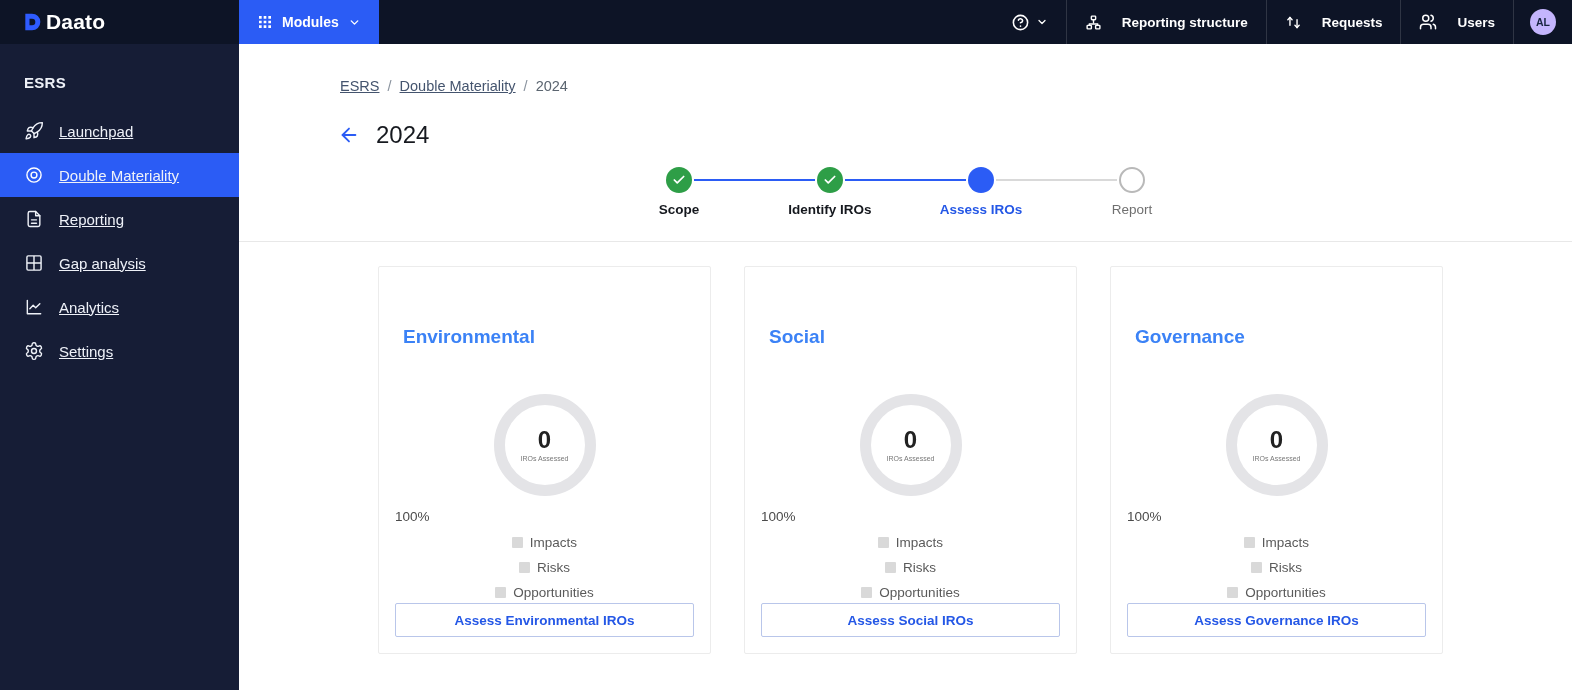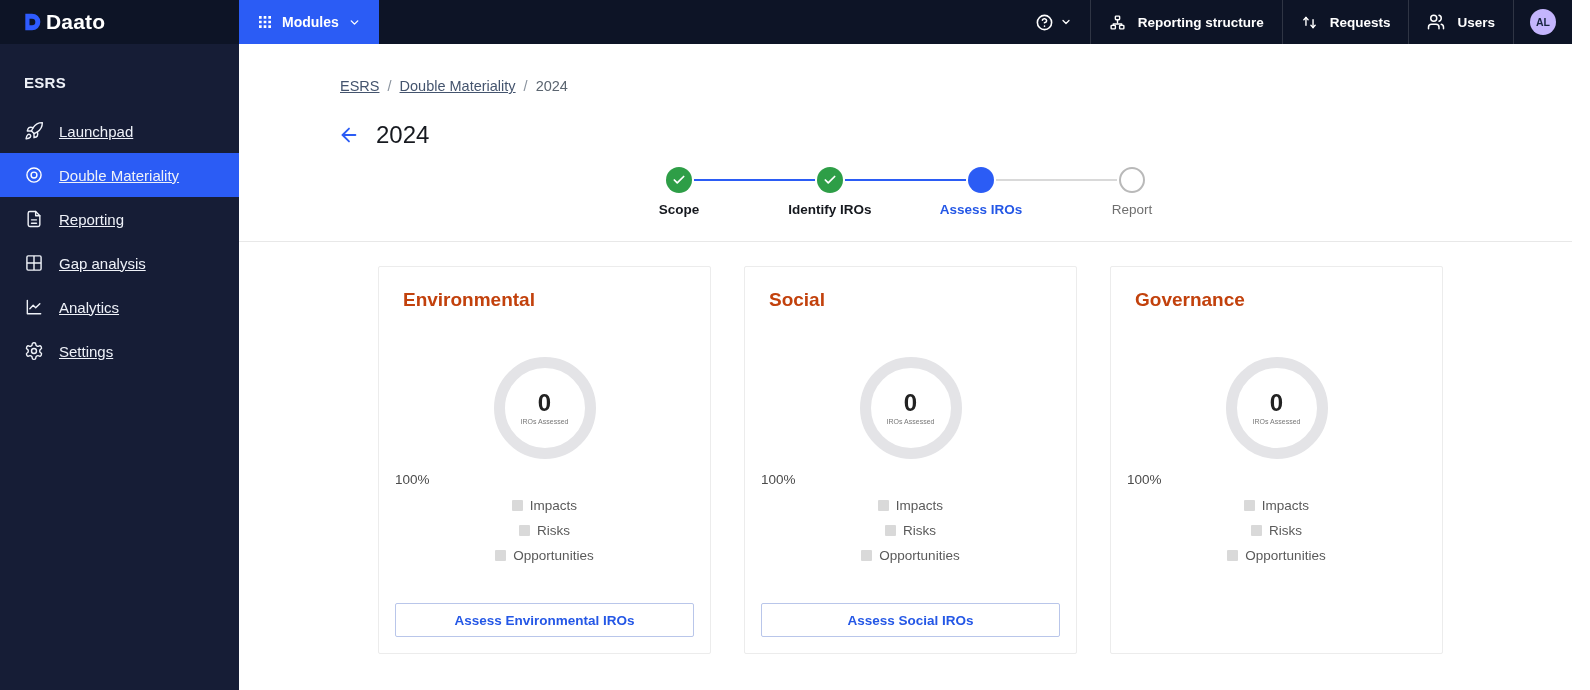--- a/index.html
+++ b/index.html
@@ -7,21 +7,21 @@
   body { font-family: "Liberation Sans", "DejaVu Sans", sans-serif; background: #fff; color: #222; }
 
   .shell { display: flex; flex-direction: column; width: 1572px; height: 690px; }
 
   
   .topbar { display: flex; align-items: stretch; height: 44px; background: #0d1426; color: #fff; flex: none; }
   .logo-area { width: 239px; flex: none; display: flex; align-items: center; gap: 4px; padding-left: 22px; cursor: pointer; }
   .logo-text { font-size: 21px; font-weight: 800; letter-spacing: .2px; color: #fff; }
   .modules-btn { display: flex; align-items: center; gap: 9px; padding: 0 18px; background: #2b5cf5; border: none; color: #fff; font-family: inherit; font-size: 14px; font-weight: 600; cursor: pointer; }
   .topbar-right { margin-left: auto; display: flex; align-items: stretch; }
-  .tb-item { display: flex; align-items: center; gap: 12px; padding: 0 18px; font-size: 13.5px; font-weight: 700; cursor: pointer; border-left: 1px solid rgba(255,255,255,.14); white-space: nowrap; }
+  .tb-item { display: flex; align-items: center; gap: 20px; padding: 0 18px; font-size: 13.5px; font-weight: 700; cursor: pointer; border-left: 1px solid rgba(255,255,255,.14); white-space: nowrap; }
   .tb-item.help { border-left: none; gap: 6px; }
   .avatar-wrap { display: flex; align-items: center; padding: 0 16px; border-left: 1px solid rgba(255,255,255,.14); }
   .avatar { width: 26px; height: 26px; border-radius: 50%; background: #c4b5fd; color: #17243f; font-size: 10.5px; font-weight: 700; display: flex; align-items: center; justify-content: center; cursor: pointer; }
 
   
   .body-row { display: flex; flex: 1; min-height: 0; }
 
   
   .sidebar { width: 239px; flex: none; background: #161d36; color: #eef1f8; }
   .sidebar-section-title { padding: 30px 24px 18px; font-size: 15px; font-weight: 700; letter-spacing: .3px; }
@@ -54,21 +54,21 @@
   .step.upcoming .step-label { color: #6f6f6f; font-weight: 400; }
   .connector { width: 121px; height: 2px; margin: 12px -33px 0; flex: none; }
   .connector.done { background: #2b5cf5; }
   .connector.todo { background: #d9d9d9; }
 
   .section-divider { height: 1px; background: #e8e8e8; margin-top: 24px; }
 
   
   .cards-row { display: flex; gap: 33px; padding: 24px 0 0 139px; }
   .card { width: 333px; height: 388px; background: #fff; border: 1px solid #ececec; border-radius: 2px; display: flex; flex-direction: column; padding: 22px 16px 16px; }
-  .card-title { font-size: 19px; font-weight: 700; color: #c2410c; padding: 0 8px; }
+  .card-title { font-size: 19px; font-weight: 700; color: #3b82f6; padding: 0 8px; margin-top: 37px; }
   .donut { width: 102px; height: 102px; margin: 46px auto 0; border: 11px solid #e4e4e7; border-radius: 50%; display: flex; flex-direction: column; align-items: center; justify-content: center; }
   .donut-count { font-size: 24px; font-weight: 600; color: #222; line-height: 1; }
   .donut-caption { font-size: 7px; color: #777; margin-top: 3px; white-space: nowrap; }
   .percent { text-align: left; font-size: 13.5px; color: #4b4b4b; margin-top: 13px; }
   .legend { margin-top: 11px; display: flex; flex-direction: column; align-items: center; gap: 10px; }
   .legend-row { display: flex; align-items: center; gap: 7px; font-size: 13.5px; color: #5a5a5a; }
   .legend-swatch { width: 11px; height: 11px; background: #d9d9d9; border-radius: 1px; flex: none; }
   .card-btn { margin-top: auto; height: 34px; border: 1px solid #b9c6ea; border-radius: 2px; background: #fff; color: #2457e6; font-size: 13.5px; font-weight: 700; font-family: inherit; cursor: pointer; }
 </style>
 </head>
@@ -362,18 +362,19 @@
             </div>
             <div class="legend-row">
               <span class="legend-swatch"></span>
               <span>Risks</span>
             </div>
             <div class="legend-row">
               <span class="legend-swatch"></span>
               <span>Opportunities</span>
             </div>
           </div>
+          <button class="card-btn">Assess Governance IROs</button>
         </section>
 
       </div>
     </main>
   </div>
 </div>
 
 </body></html>

